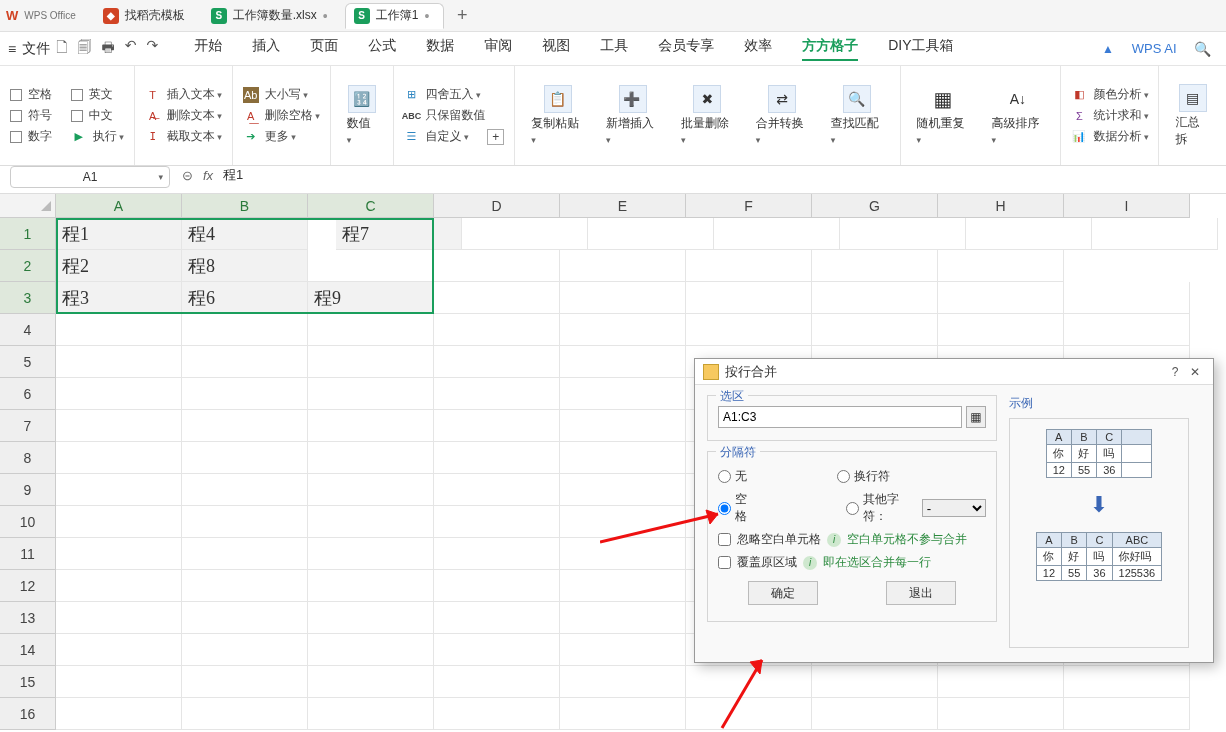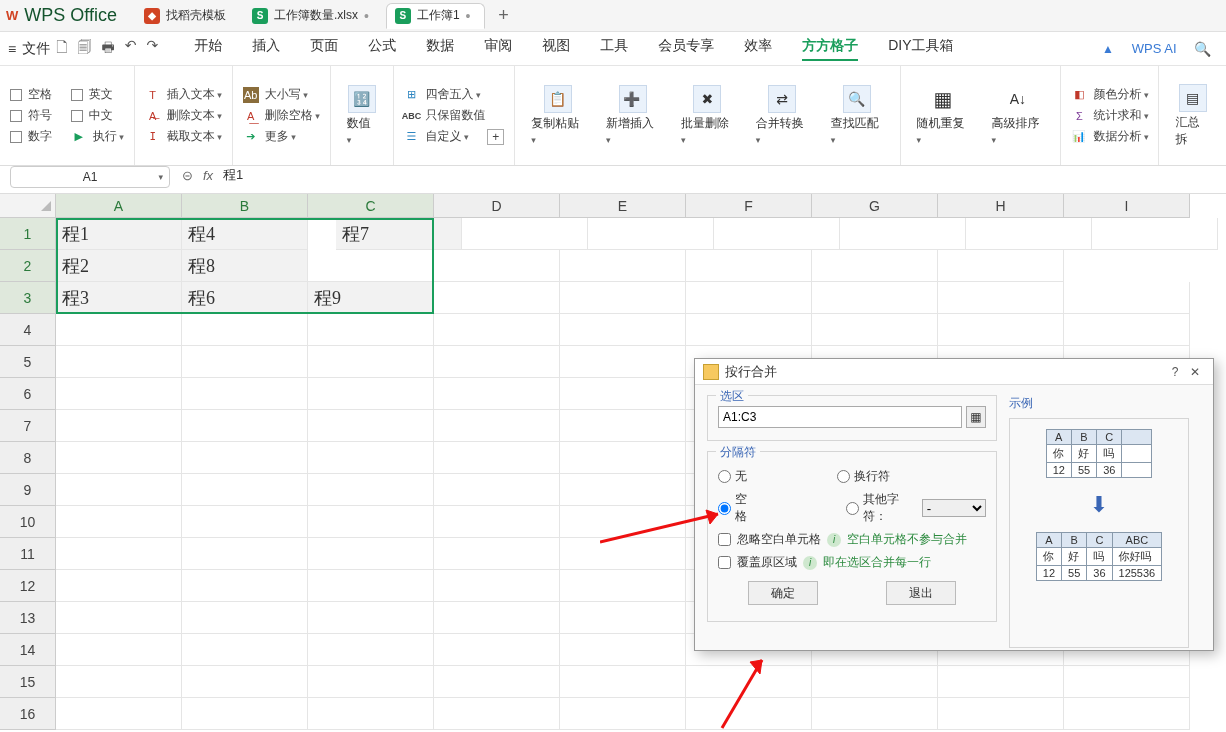--- a/index.html
+++ b/index.html
@@ -1,21 +1,21 @@
 <!DOCTYPE html>
 <html><head>
 <meta charset="utf-8">
 <style>
 * { margin:0; padding:0; box-sizing:border-box; font-family:"Microsoft YaHei","SimSun",sans-serif; }
 body { background:#fff; font-size:12px; color:#333; width:1226px; height:732px; overflow:hidden; position:relative; }
 
 
 .titlebar { height:32px; background:#f5f5f5; display:flex; align-items:center; padding:0 6px; border-bottom:1px solid #e0e0e0; }
 .app-logo { font-weight:bold; color:#d14424; font-size:13px; margin-right:6px;}
-.app-name { font-size:18px; color:#14532d; margin-right:18px; }
+.app-name { font-size:10px; color:#737373; margin-right:18px; }
 .file-tab { height:26px; padding:2px 14px 2px 8px; border-radius:6px 6px 0 0; display:flex; align-items:center; gap:6px; margin-right:2px; border:1px solid transparent;}
 .file-tab .s-ico { width:16px; height:16px; border-radius:3px; display:inline-flex; align-items:center; justify-content:center; color:#fff; font-size:10px; font-weight:bold;}
 .file-tab.active { background:#fff; border:1px solid #d0d0d0; border-bottom-color:#fff;}
 .tab-close { color:#999; font-size:14px; }
 .tab-add { width:24px; height:24px; display:flex; align-items:center; justify-content:center; font-size:18px; color:#666; margin-left:4px;}
 
 
 .menubar { height:34px; display:flex; align-items:center; padding-left:8px; gap:2px; border-bottom:1px solid #e5e5e5; }
 .menu-left { display:flex; align-items:center; gap:6px; margin-right:20px;}
 .hb { font-size:14px; color:#444;}
@@ -58,21 +58,21 @@
 .row { display:flex;}
 .cell { width:126px; height:32px; border-right:1px solid #e5e5e5; border-bottom:1px solid #e5e5e5; display:flex; align-items:center; padding-left:6px; font-size:18px; font-family:"SimSun";}
 .selection-border { position:absolute; border:2px solid #1a9e5c; pointer-events:none;}
 
 
 .dialog { position:absolute; border:1px solid #999; background:#f9f9f9; box-shadow:4px 4px 12px rgba(0,0,0,.25); font-size:12px;}
 .dlg-title { height:26px; background:#fff; border-bottom:1px solid #ddd; display:flex; align-items:center; padding:0 8px;}
 .dlg-title .ti { width:16px; height:16px; background:#f7c95f; border:1px solid #c8a032; margin-right:6px;}
 .dlg-title .dt { flex:1; font-size:13px;}
 .dlg-title .hx { width:20px; text-align:center; color:#555;}
-.dlg-body { display:flex; gap:12px; padding:10px 12px 2px 12px;}
+.dlg-body { display:flex; gap:12px; padding:10px 12px 14px 12px;}
 .dlg-left { width:290px;}
 .fs { border:1px solid #d5d5d5; padding:10px 10px 12px 10px; margin-bottom:10px; position:relative;}
 .fs-title { position:absolute; top:-8px; left:8px; background:#f9f9f9; padding:0 4px; color:#3a66b5;}
 .range-inp { width:100%; height:22px; border:1px solid #aaa; background:#fff; padding:0 4px; font-size:12px;}
 .range-row{display:flex; gap:4px;}
 .range-btn{width:22px;height:22px;border:1px solid #aaa;background:#eee;display:flex;align-items:center;justify-content:center;}
 .rad-row { display:flex; gap:40px; margin:6px 0; align-items:center;}
 .rad { display:flex; align-items:center; gap:4px;}
 .rad input{margin:0;}
 .other-inp { width:70px; height:18px; border:1px solid #aaa;}

